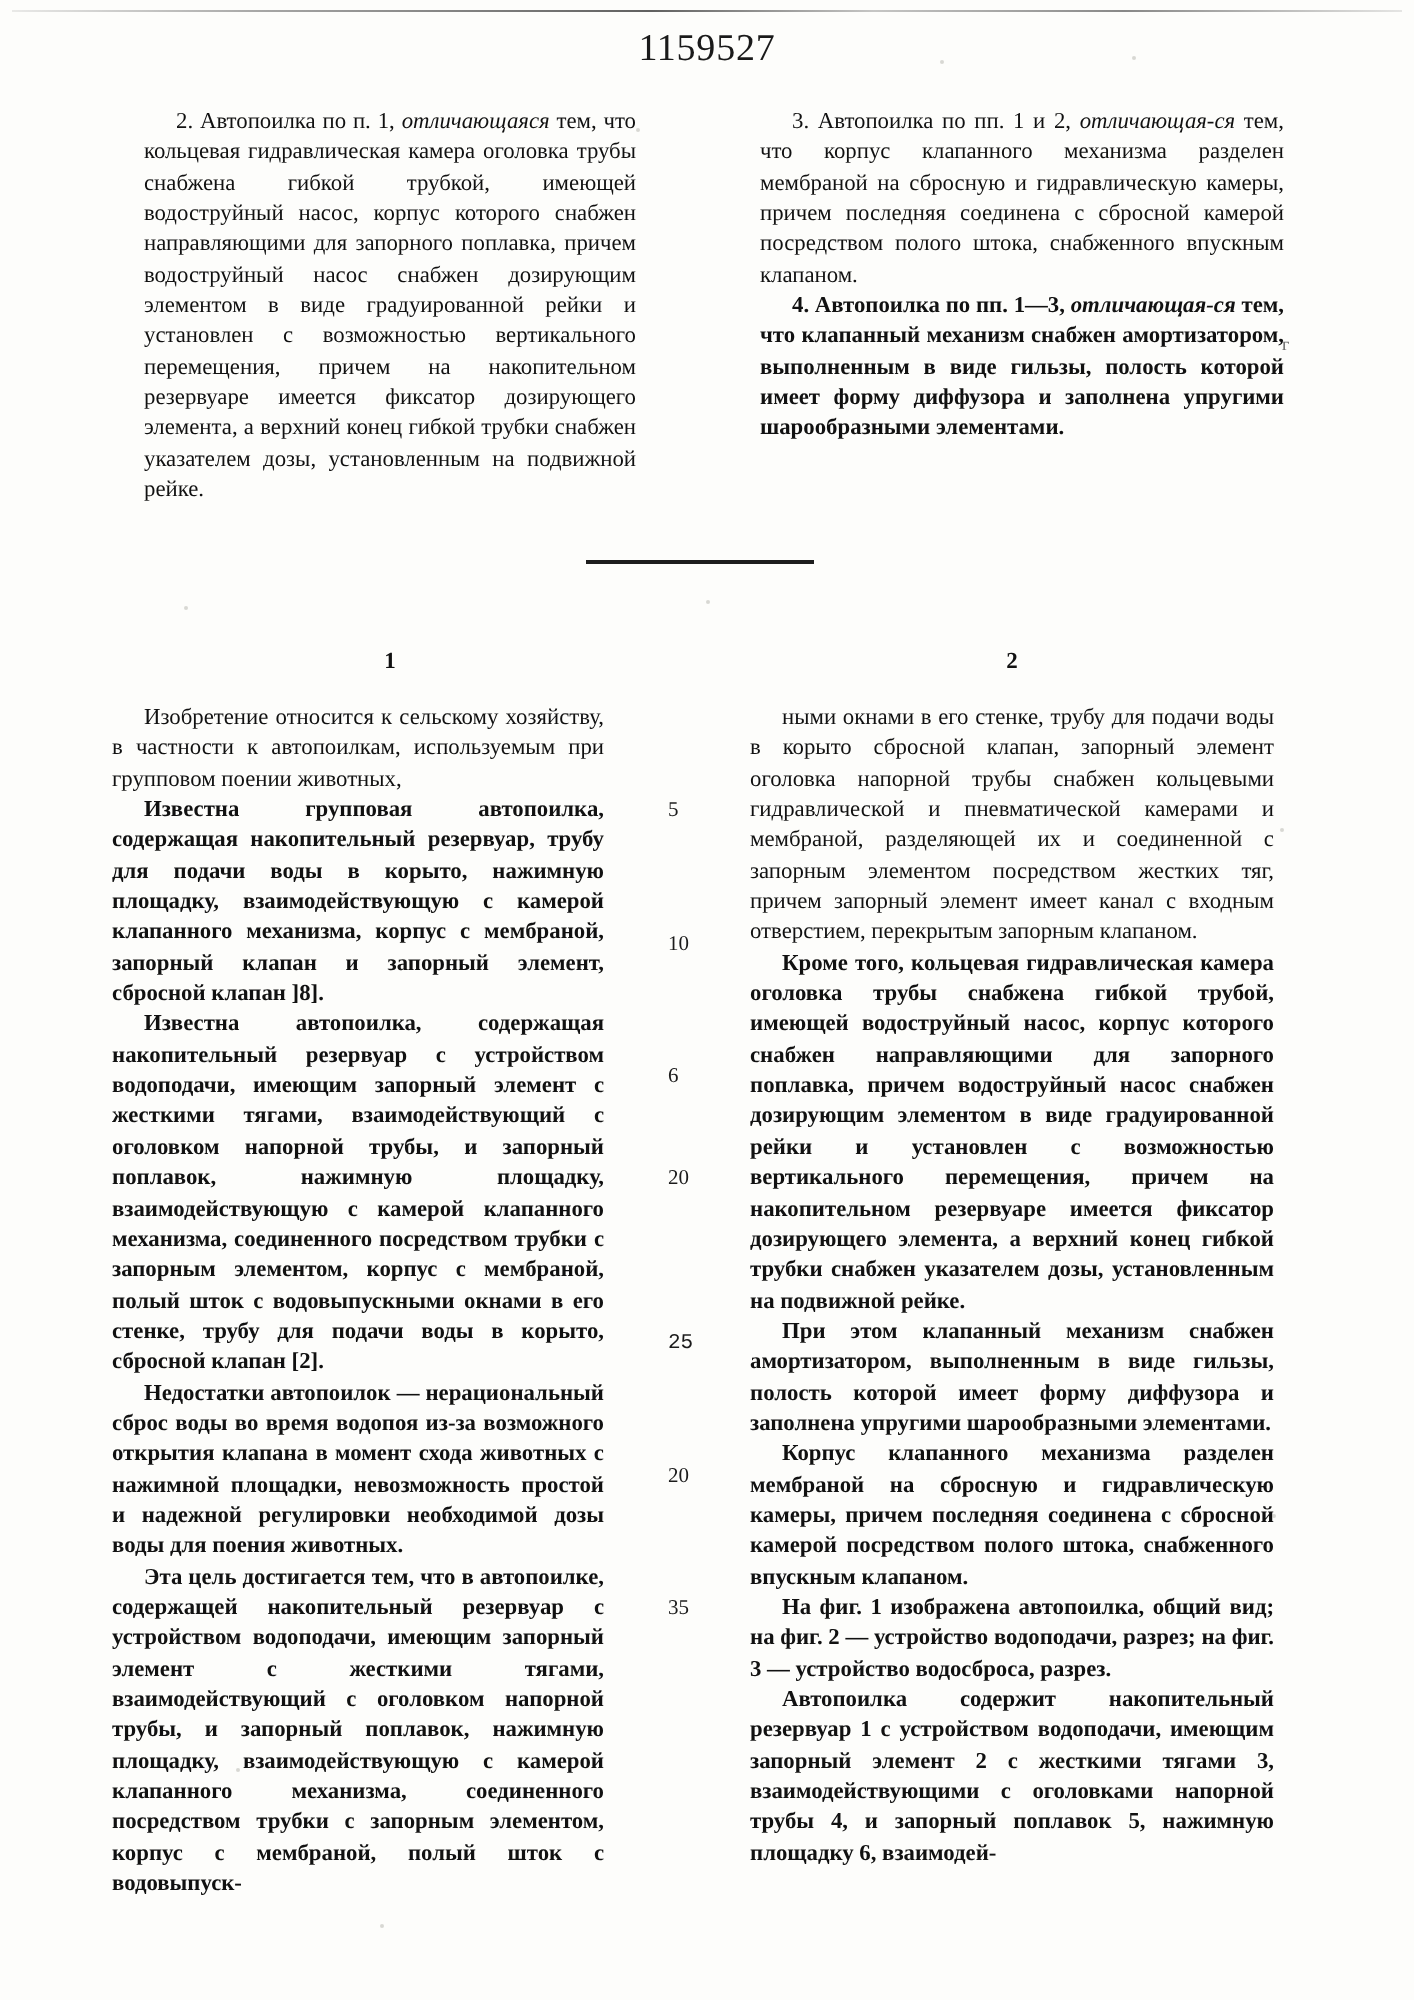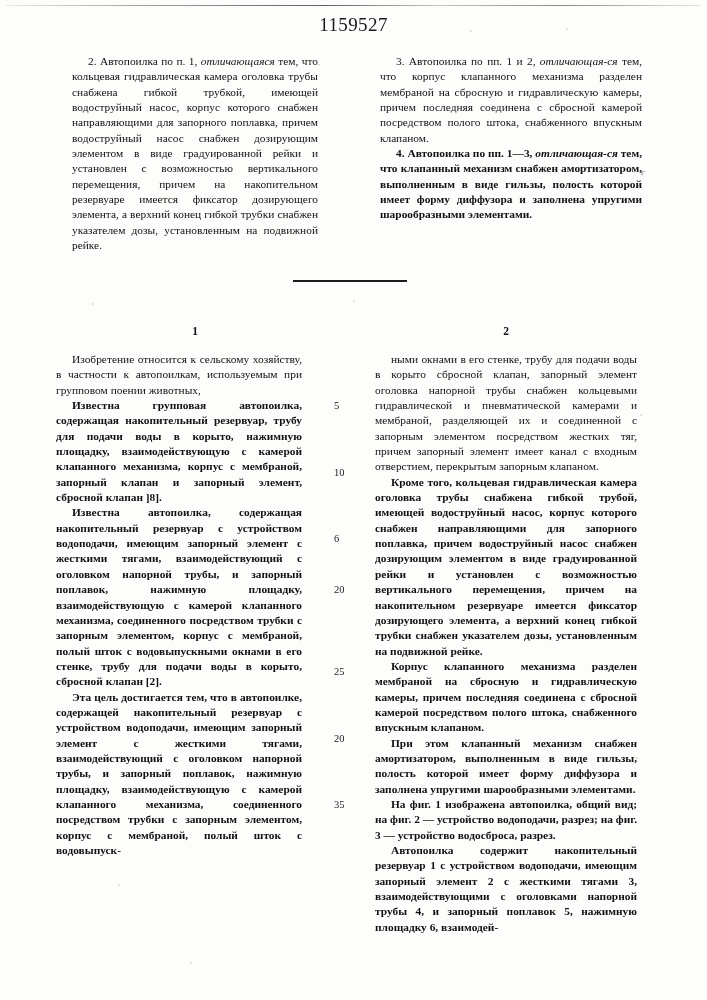--- a/index.html
+++ b/index.html
@@ -178,39 +178,40 @@
 
   <div class="colnum colnum-1">1</div>
   <div class="colnum colnum-2">2</div>
 
   <div class="body-block">
 
     <div class="body-col body-col-left">
       <p class="para">Изобретение относится к сельскому хозяйству, в частности к автопоилкам, используемым при групповом поении животных,</p>
       <p class="para">Известна групповая автопоилка, содержащая накопительный резервуар, трубу для подачи воды в корыто, нажимную площадку, взаимодействующую с камерой клапанного механизма, корпус с мембраной, запорный клапан и запорный элемент, сбросной клапан  ]8].</p>
       <p class="para">Известна автопоилка, содержащая накопительный резервуар с устройством водоподачи, имеющим запорный элемент с жесткими тягами, взаимодействующий с оголовком напорной трубы, и запорный поплавок, нажимную площадку, взаимодействующую с камерой клапанного механизма, соединенного посредством трубки с запорным элементом, корпус с мембраной, полый шток с водовыпускными окнами в его стенке, трубу для подачи воды в корыто, сбросной клапан [2].</p>
+      <p class="para">Недостатки автопоилок — нерациональный сброс воды во время водопоя из-за возможного открытия клапана в момент схода животных с нажимной площадки, невозможность простой и надежной регулировки необходимой дозы воды для поения животных.</p>
       <p class="para">Эта цель достигается тем, что в автопоилке, содержащей накопительный резервуар с устройством водоподачи, имеющим запорный элемент с жесткими тягами, взаимодействующий с оголовком напорной трубы, и запорный поплавок, нажимную площадку, взаимодействующую с камерой клапанного механизма, соединенного посредством трубки с запорным элементом, корпус с мембраной, полый шток с водовыпуск-</p>
     </div>
 
     <div class="body-col body-col-right">
       <p class="para">ными окнами в его стенке, трубу для подачи воды в корыто сбросной клапан, запорный элемент оголовка напорной трубы снабжен кольцевыми гидравлической и пневматической камерами и мембраной, разделяющей их и соединенной с запорным элементом посредством жестких тяг, причем запорный элемент имеет канал с входным отверстием, перекрытым запорным клапаном.</p>
       <p class="para">Кроме того, кольцевая гидравлическая камера оголовка трубы снабжена гибкой трубой, имеющей водоструйный насос, корпус которого снабжен направляющими для запорного поплавка, причем водоструйный насос снабжен дозирующим элементом в виде градуированной рейки и установлен с возможностью вертикального перемещения, причем на накопительном резервуаре имеется фиксатор дозирующего элемента, а верхний конец гибкой трубки снабжен указателем дозы, установленным на подвижной рейке.</p>
+      <p class="para">При этом клапанный механизм снабжен амортизатором, выполненным в виде гильзы, полость которой имеет форму диффузора и заполнена упругими шарообразными элементами.</p>
       <p class="para">Корпус клапанного механизма разделен мембраной на сбросную и гидравлическую камеры, причем последняя соединена с сбросной камерой посредством полого штока, снабженного впускным клапаном.</p>
-      <p class="para">При этом клапанный механизм снабжен амортизатором, выполненным в виде гильзы, полость которой имеет форму диффузора и заполнена упругими шарообразными элементами.</p>
       <p class="para">На фиг. 1 изображена автопоилка, общий вид; на фиг. 2 — устройство водоподачи, разрез; на фиг. 3 — устройство водосброса, разрез.</p>
       <p class="para">Автопоилка содержит накопительный резервуар 1 с устройством водоподачи, имеющим запорный элемент 2 с жесткими тягами 3, взаимодействующими с оголовками напорной трубы 4, и запорный поплавок 5, нажимную площадку 6, взаимодей-</p>
     </div>
   </div>
 
   <div class="line-numbers">
       <div class="line-num" style="top: 48px;">5</div>
       <div class="line-num" style="top: 115px;">10</div>
       <div class="line-num" style="top: 181px;">6</div>
       <div class="line-num" style="top: 232px;">20</div>
-      <div class="line-num" style="top: 314px;">25</div>
+      <div class="line-num" style="top: 314px; font-family: Liberation Mono, monospace;">25</div>
       <div class="line-num" style="top: 381px;">20</div>
       <div class="line-num" style="top: 447px;">35</div>
     </div>
 
   <div class="speck" style="left:318px;top:64px;width:2px;height:2px;"></div>
   <div class="speck" style="left:92px;top:303px;width:2px;height:2px;"></div>
   <div class="speck" style="left:353px;top:300px;width:2px;height:2px;"></div>
   <div class="speck" style="left:190px;top:962px;width:2px;height:2px;"></div>
   <div class="speck" style="left:640px;top:414px;width:2px;height:2px;"></div>
   <div class="speck" style="left:470px;top:30px;width:2px;height:2px;"></div>

